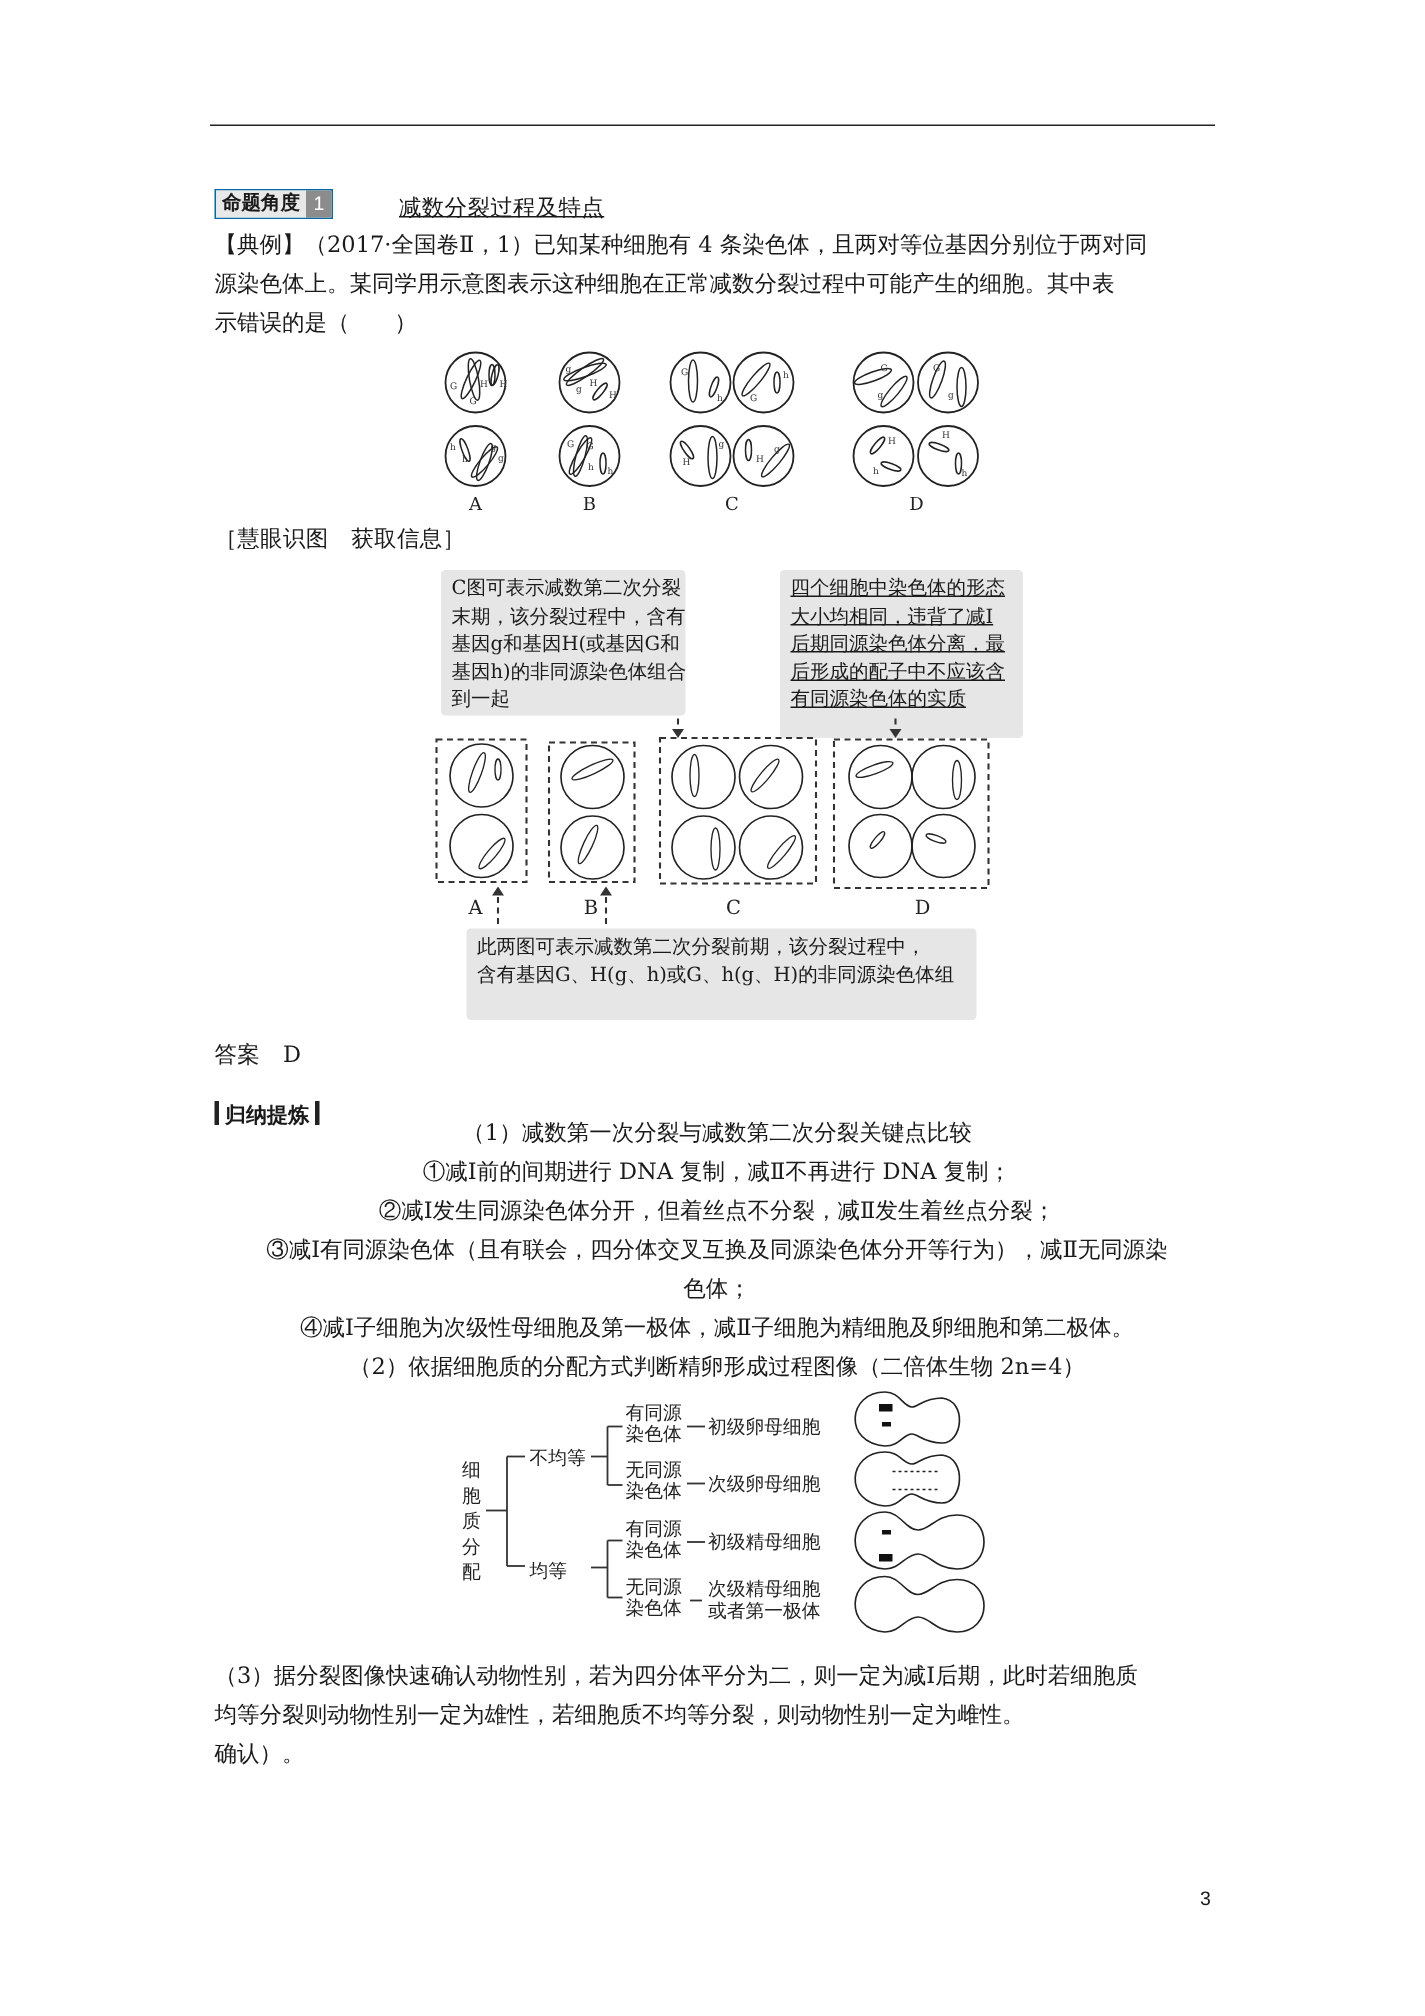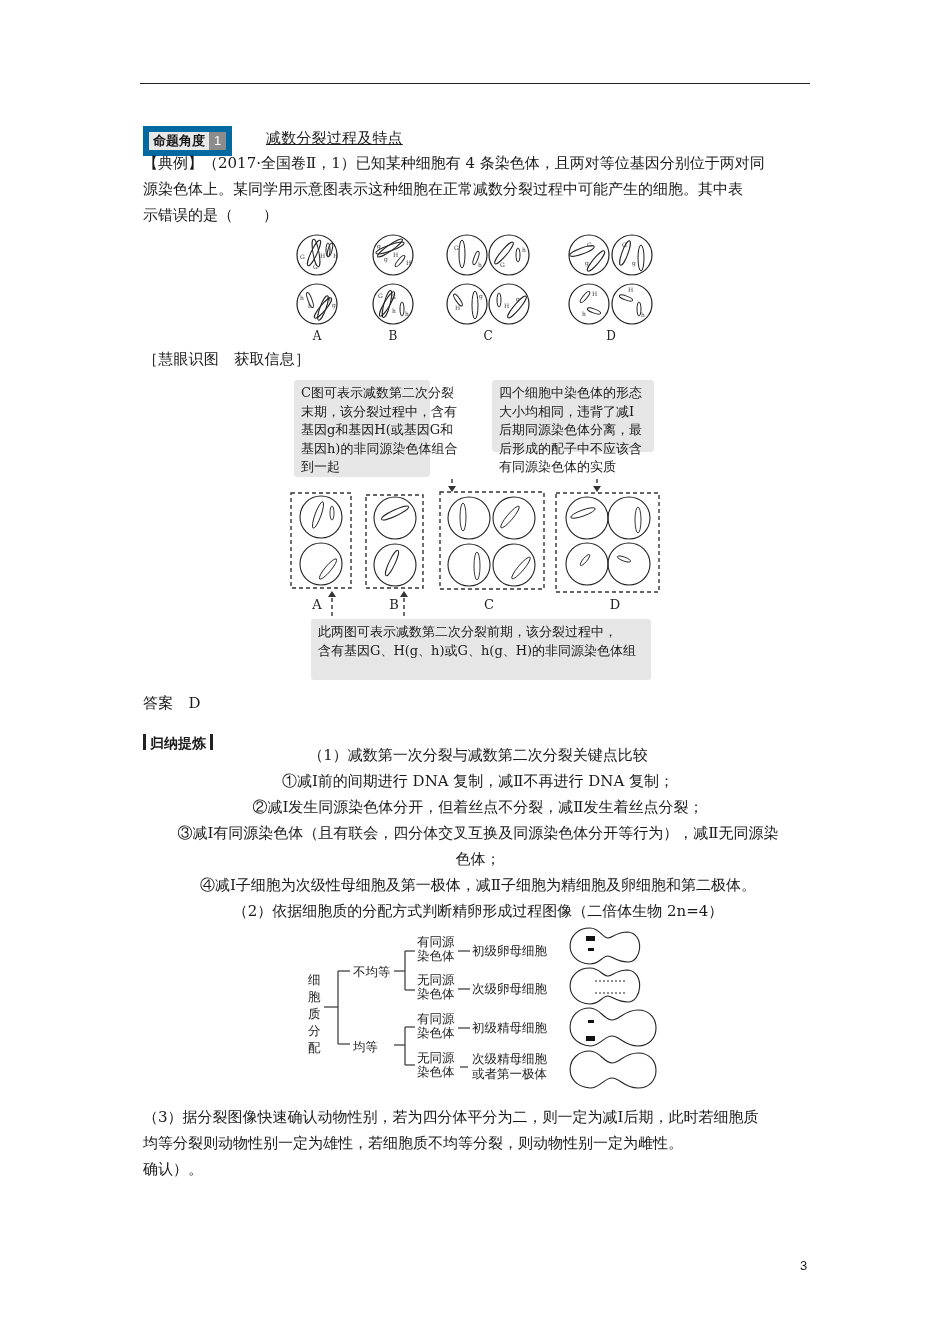--- a/index.html
+++ b/index.html
@@ -1,21 +1,21 @@
 <!DOCTYPE html>
 <html><head>
 <meta charset="utf-8">
 <style>
   html,body{margin:0;padding:0;background:#fff;}
   body{width:950px;height:1344px;position:relative;overflow:hidden;
        font-family:"DejaVu Serif","Liberation Serif",serif;color:#1a1a1a;}
   .abs{position:absolute;}
   .topline{left:140px;top:83px;width:670px;height:0;border-top:1.5px solid #222;}
   .txt{font-size:15px;line-height:26px;white-space:nowrap;letter-spacing:0.2px;}
-  .tag{left:143px;top:126px;height:18px;display:flex;border:6px solid #0369a1;}
+  .tag{left:143px;top:126px;height:18px;display:flex;border:1px solid #0369a1;}
   .tag .t1{background:#e8e8e8;font-family:"DejaVu Sans","Liberation Sans",sans-serif;font-weight:bold;font-size:13px;line-height:18px;padding:0 4px;}
   .tag .t2{background:#8c8c8c;color:#fff;font-family:"Liberation Sans",sans-serif;font-size:13px;line-height:18px;padding:0 5px;}
   .sec-title{font-size:15px;}
   .para{left:143px;width:670px;font-size:15px;line-height:26px;}
   .para .l{white-space:nowrap;}
   svg text{font-family:"DejaVu Serif","Liberation Serif",serif;}
   .callout{background:#e6e6e6;border-radius:3px;font-size:13px;line-height:18.5px;padding:4px 7px;box-sizing:border-box;white-space:nowrap;}
   .heading-bar{font-family:"DejaVu Sans","Liberation Sans",sans-serif;font-weight:bold;font-size:14px;margin-top:16px;}
   .heading-bar .bar{display:inline-block;width:3px;height:16px;background:#222;vertical-align:-2px;margin:0 4px;}
   .pageno{left:800px;top:1258px;font-family:"Liberation Sans",sans-serif;font-size:13px;}
@@ -126,29 +126,29 @@
   <g font-size="12" fill="#222" text-anchor="middle">
     <text x="37" y="112">A</text>
     <text x="113" y="112">B</text>
     <text x="208" y="112">C</text>
     <text x="331" y="112">D</text>
   </g>
 </svg>
 
 <div class="abs txt" style="left:143px;top:346px;">［慧眼识图　获取信息］</div>
 
-<div class="abs callout" style="left:294px;top:380px;width:136px;height:97px;">
+<div class="abs callout" style="left:294px;top:380px;width:163px;height:97px;">
   <div>C图可表示减数第二次分裂</div>
   <div>末期，该分裂过程中，含有</div>
   <div>基因g和基因H(或基因G和</div>
   <div>基因h)的非同源染色体组合</div>
   <div>到一起</div>
 </div>
 
-<div class="abs callout" style="left:492px;top:380px;width:162px;height:72px;">
+<div class="abs callout" style="left:520px;top:380px;width:162px;height:112px;text-decoration:underline;">
   <div>四个细胞中染色体的形态</div>
   <div>大小均相同，违背了减Ⅰ</div>
   <div>后期同源染色体分离，最</div>
   <div>后形成的配子中不应该含</div>
   <div>有同源染色体的实质</div>
 </div>
 
 <svg class="abs" style="left:285px;top:475px;" width="380" height="150">
   <g fill="none" stroke="#333" stroke-width="1.4" stroke-dasharray="4,3">
     <rect x="6" y="18" width="60" height="95"></rect>

